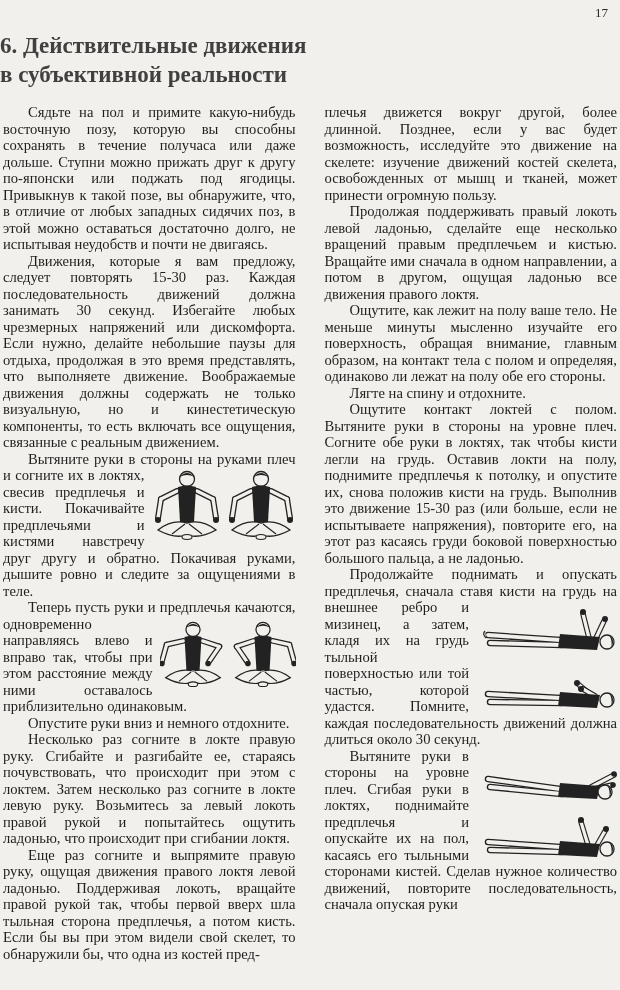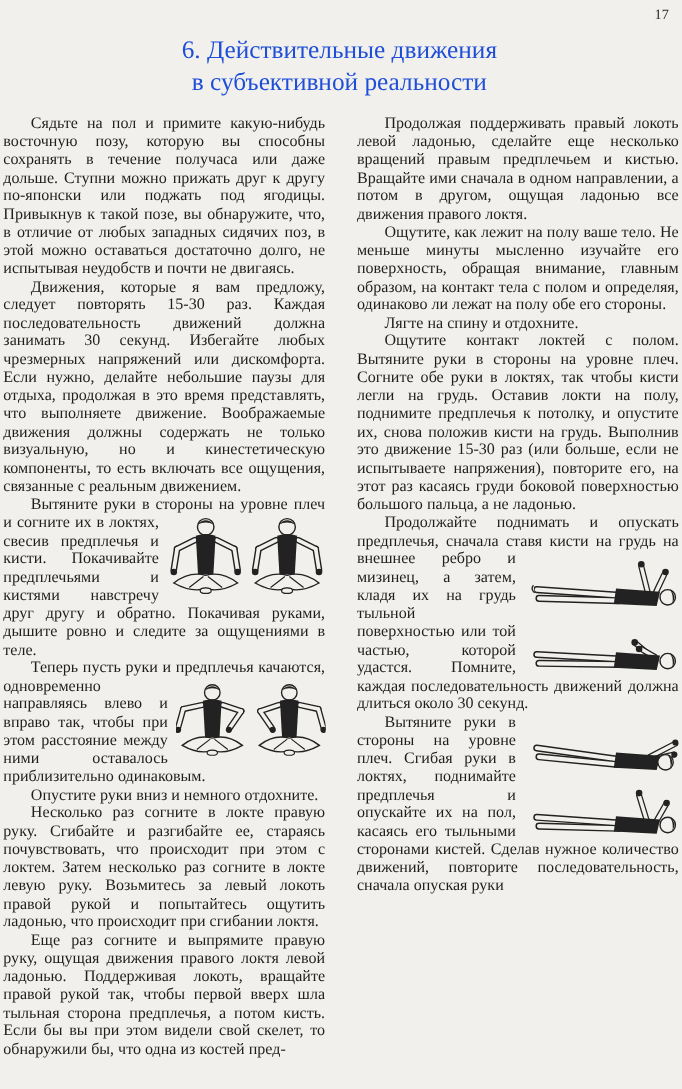--- a/index.html
+++ b/index.html
@@ -10,23 +10,23 @@
     color:#1e1e1e;
     overflow:hidden;
   }
   .page{position:relative;width:620px;height:990px;overflow:hidden;}
   .pagenum{
     position:absolute;top:5px;right:12px;
     font-size:13px;color:#2a2a2a;
   }
   .title{
     margin:31px 3px 0 0;
-    text-align:center;
-    font-size:23px;line-height:29px;font-weight:normal;
-    color:#1d4ed8;
+    text-align:left;
+    font-size:23px;line-height:29px;font-weight:bold;
+    color:#404040;
   }
   .columns{
     display:flex;
     margin:15px 3px 0 3px;
     gap:29px;
   }
   .col{
     width:294px;
     font-size:14.6px;
     line-height:16.5px;
@@ -52,21 +52,21 @@
   <h1 class="title"><span>6. Действительные движения</span><br><span>в субъективной реальности</span></h1>
 
   <div class="columns">
 
     <div class="col">
 
       <p><span>Сядьте на пол и примите какую-нибудь восточную позу, которую вы способны сохранять в течение получаса или даже дольше. Ступни можно прижать друг к другу по-японски или поджать под ягодицы. Привыкнув к такой позе, вы обнаружите, что, в отличие от любых западных сидячих поз, в этой можно оставаться достаточно долго, не испытывая неудобств и почти не двигаясь.</span></p>
 
       <p><span>Движения, которые я вам предложу, следует повторять 15-30 раз. Каждая последовательность движений должна занимать 30 секунд. Избегайте любых чрезмерных напряжений или дискомфорта. Если нужно, делайте небольшие паузы для отдыха, продолжая в это время представлять, что выполняете движение. Воображаемые движения должны содержать не только визуальную, но и кинестетическую компоненты, то есть включать все ощущения, связанные с реальным движением.</span></p>
 
-      <p><span>Вытяните руки в стороны на уровне</span>
+      <p><span>Вытяните руки в стороны на руками</span>
         <span class="float-img pair-h">
 
           <svg width="70" height="76" viewBox="0 0 70 76">
             <g stroke="#222" fill="none" stroke-linecap="round">
               <path d="M25,23 L9,31" stroke-width="6"></path>
                 <path d="M45,23 L61,31" stroke-width="6"></path>
               <path d="M9,31 L6,50" stroke-width="6"></path>
                 <path d="M61,31 L64,50" stroke-width="6"></path>
               <path d="M25,23 L9,31" stroke="#f2f0ec" stroke-width="3.4"></path>
                 <path d="M45,23 L61,31" stroke="#f2f0ec" stroke-width="3.4"></path>
@@ -154,20 +154,21 @@
       <p><span>Опустите руки вниз и немного отдохните.</span></p>
 
       <p><span>Несколько раз согните в локте правую руку. Сгибайте и разгибайте ее, стараясь почувствовать, что происходит при этом с локтем. Затем несколько раз согните в локте левую руку. Возьмитесь за левый локоть правой рукой и попытайтесь ощутить ладонью, что происходит при сгибании локтя.</span></p>
 
       <p><span>Еще раз согните и выпрямите правую руку, ощущая движения правого локтя левой ладонью. Поддерживая локоть, вращайте правой рукой так, чтобы первой вверх шла тыльная сторона предплечья, а потом кисть. Если бы вы при этом видели свой скелет, то обнаружили бы, что одна из костей пред-</span></p>
 
     </div>
 
     <div class="col">
 
+      <p class="noindent"><span>плечья движется вокруг другой, более длинной. Позднее, если у вас будет возможность, исследуйте это движение на скелете: изучение движений костей скелета, освобожденных от мышц и тканей, может принести огромную пользу.</span></p>
 
       <p><span>Продолжая поддерживать правый локоть левой ладонью, сделайте еще несколько вращений правым предплечьем и кистью. Вращайте ими сначала в одном направлении, а потом в другом, ощущая ладонью все движения правого локтя.</span></p>
 
 
       <p><span>Ощутите, как лежит на полу ваше тело. Не меньше минуты мысленно изучайте его поверхность, обращая внимание, главным образом, на контакт тела с полом и определяя, одинаково ли лежат на полу обе его стороны.</span></p>
 
       <p><span>Лягте на спину и отдохните.</span></p>
 
       <p><span>Ощутите контакт локтей с полом. Вытяните руки в стороны на уровне плеч. Согните обе руки в локтях, так чтобы кисти легли на грудь. Оставив локти на полу, поднимите предплечья к потолку, и опустите их, снова положив кисти на грудь. Выполнив это движение 15-30 раз (или больше, если не испытываете напряжения), повторите его, на этот раз касаясь груди боковой поверхностью большого пальца, а не ладонью.</span></p>
 

